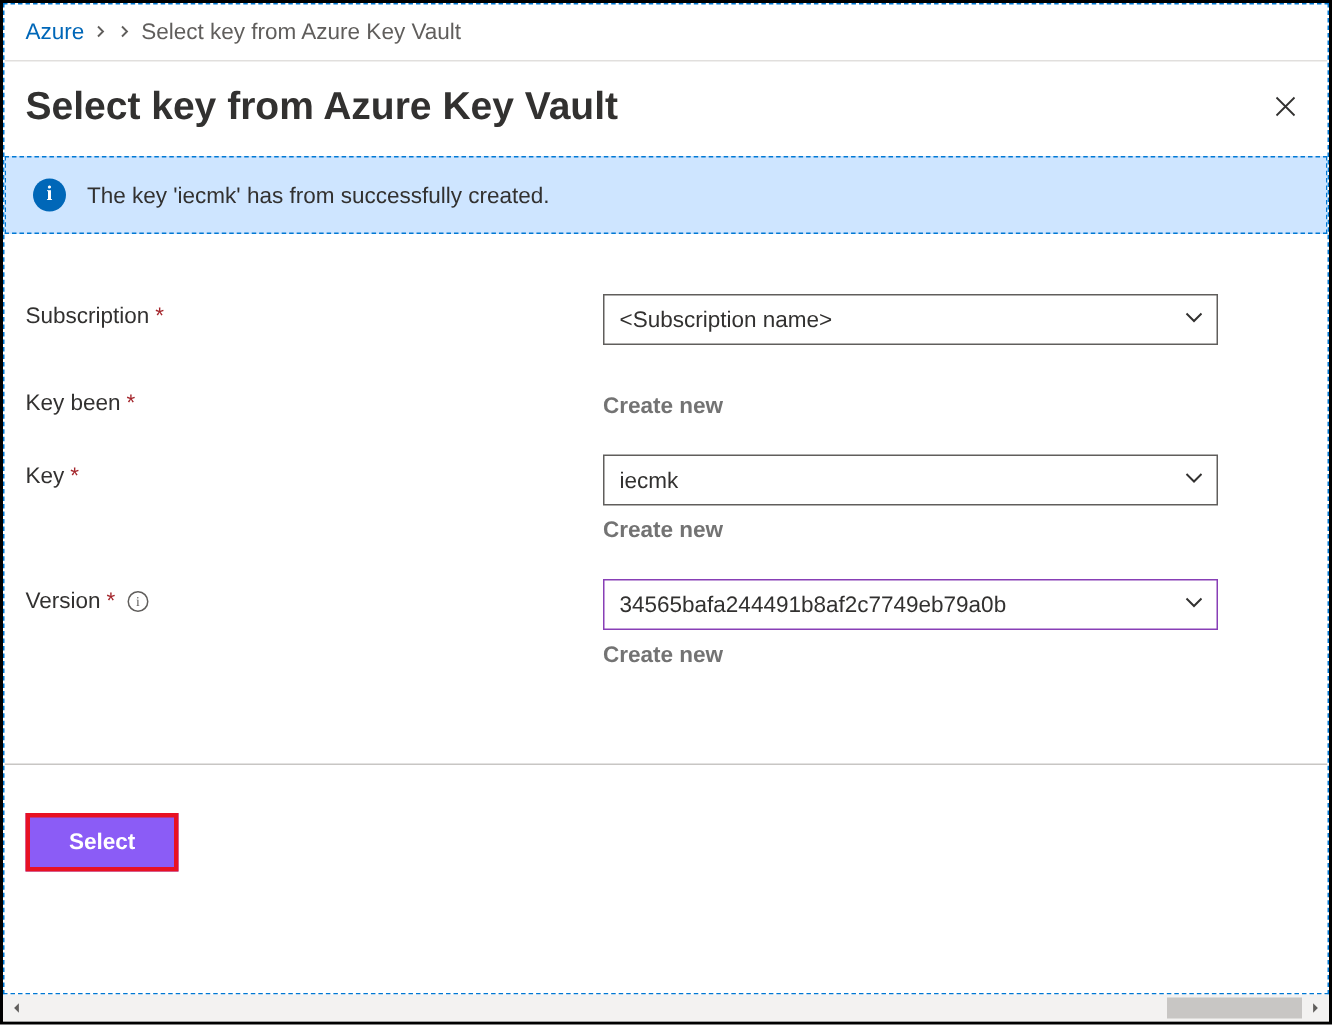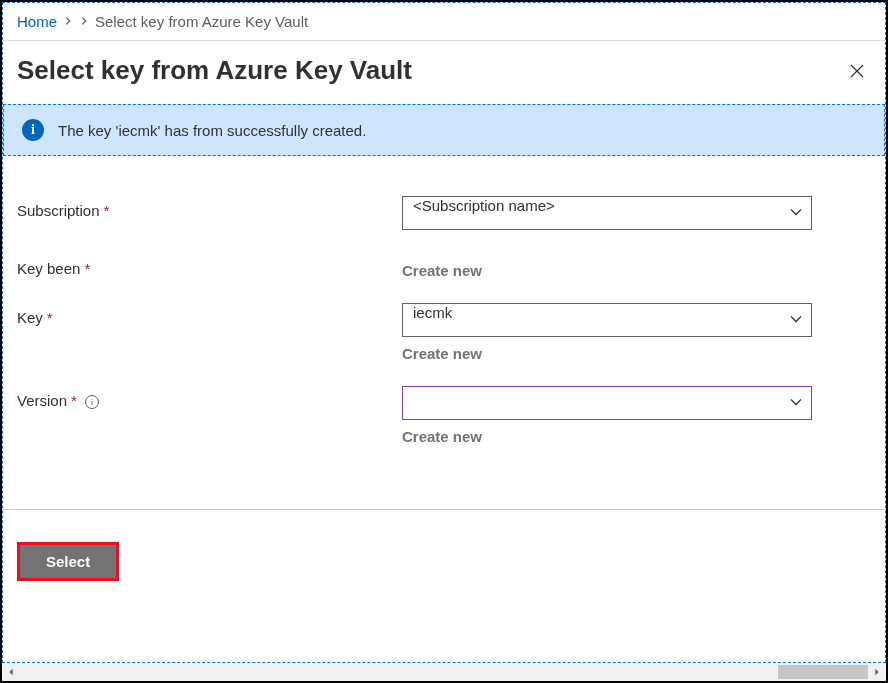--- a/index.html
+++ b/index.html
@@ -101,21 +101,21 @@
       display: flex;
       align-items: flex-start;
       margin-bottom: 24px;
     }
     .form-label {
       width: 385px;
       padding-top: 6px;
       font-size: 15px;
       color: #323130;
       display: flex;
-      align-items: flex-end;
+      align-items: center;
       gap: 4px;
     }
     .required {
       color: #a4262c;
     }
     .info-circle {
       display: inline-flex;
       width: 14px;
       height: 14px;
       border: 1px solid #605e5c;
@@ -131,20 +131,21 @@
       flex: 1;
       max-width: 410px;
     }
     .dropdown {
       position: relative;
       width: 100%;
       height: 34px;
       border: 1px solid #605e5c;
       background: #fff;
       display: flex;
+      align-items: center;
       padding: 0 36px 0 10px;
       cursor: pointer;
       font-size: 15px;
       color: #323130;
     }
     .dropdown.purple {
       border: 1px solid #883fb6;
     }
     .dropdown .chevron {
       position: absolute;
@@ -167,21 +168,21 @@
     }
     .footer-divider {
       border: none;
       border-top: 1px solid #c8c6c4;
       margin: 20px 0 0 0;
     }
     .footer {
       padding: 32px 14px;
     }
     .select-btn {
-      background: #737373;
+      background: #8b5cf6;
       color: #fff;
       border: 3px solid #e81123;
       padding: 8px 26px;
       font-size: 15px;
       font-weight: 600;
       cursor: pointer;
       font-family: inherit;
     }
     .hscroll {
       position: absolute;
@@ -216,21 +217,21 @@
       width: 90px;
       background: #c8c6c4;
     }
   </style>
 </head>
 <body>
 
 <div class="scroll-container">
 
   <nav class="breadcrumb">
-    <a href="#">Home</a>
+    <a href="#">Azure</a>
     <span class="sep">
       <svg viewBox="0 0 12 12" width="10" height="10">
           <path d="M4 2 L8 6 L4 10" stroke="#605e5c" stroke-width="1.5" fill="none"></path>
         </svg>
     </span>
     <span class="sep">
       <svg viewBox="0 0 12 12" width="10" height="10">
           <path d="M4 2 L8 6 L4 10" stroke="#605e5c" stroke-width="1.5" fill="none"></path>
         </svg>
     </span>
@@ -299,20 +300,21 @@
     </div>
 
     <div class="form-row">
       <div class="form-label">
         <span>Version</span>
         <span class="required">*</span>
         <span class="info-circle">i</span>
       </div>
       <div class="form-control">
         <div class="dropdown purple">
+          <span>34565bafa244491b8af2c7749eb79a0b</span>
           <span class="chevron">
             <svg viewBox="0 0 14 14">
                 <path d="M2 5 L7 10 L12 5" stroke="#323130" stroke-width="1.3" fill="none"></path>
               </svg>
           </span>
         </div>
         <a class="create-new">Create new</a>
       </div>
     </div>
 

